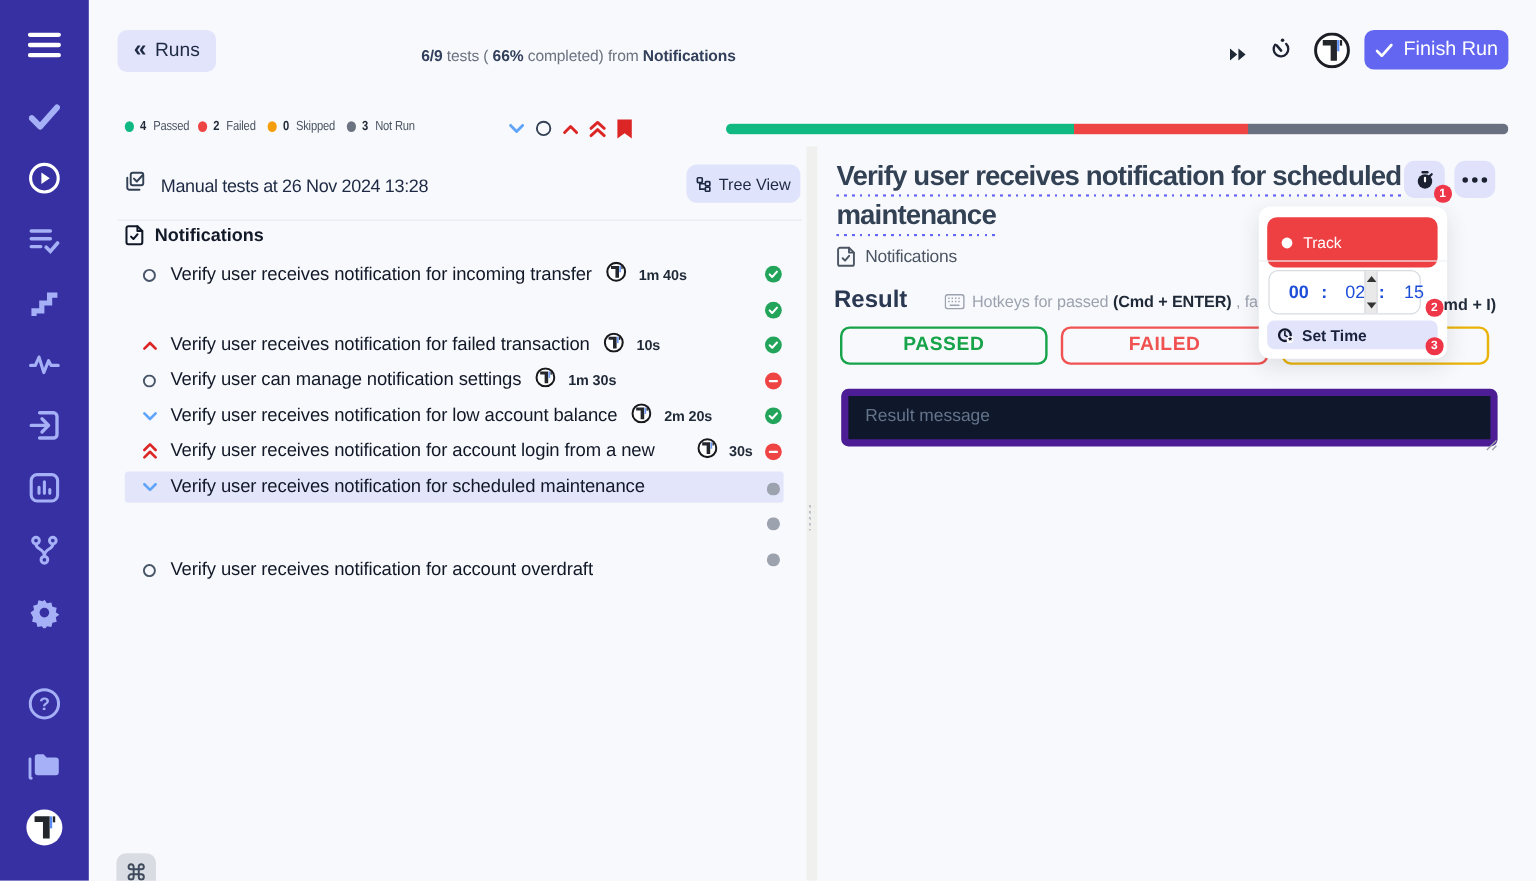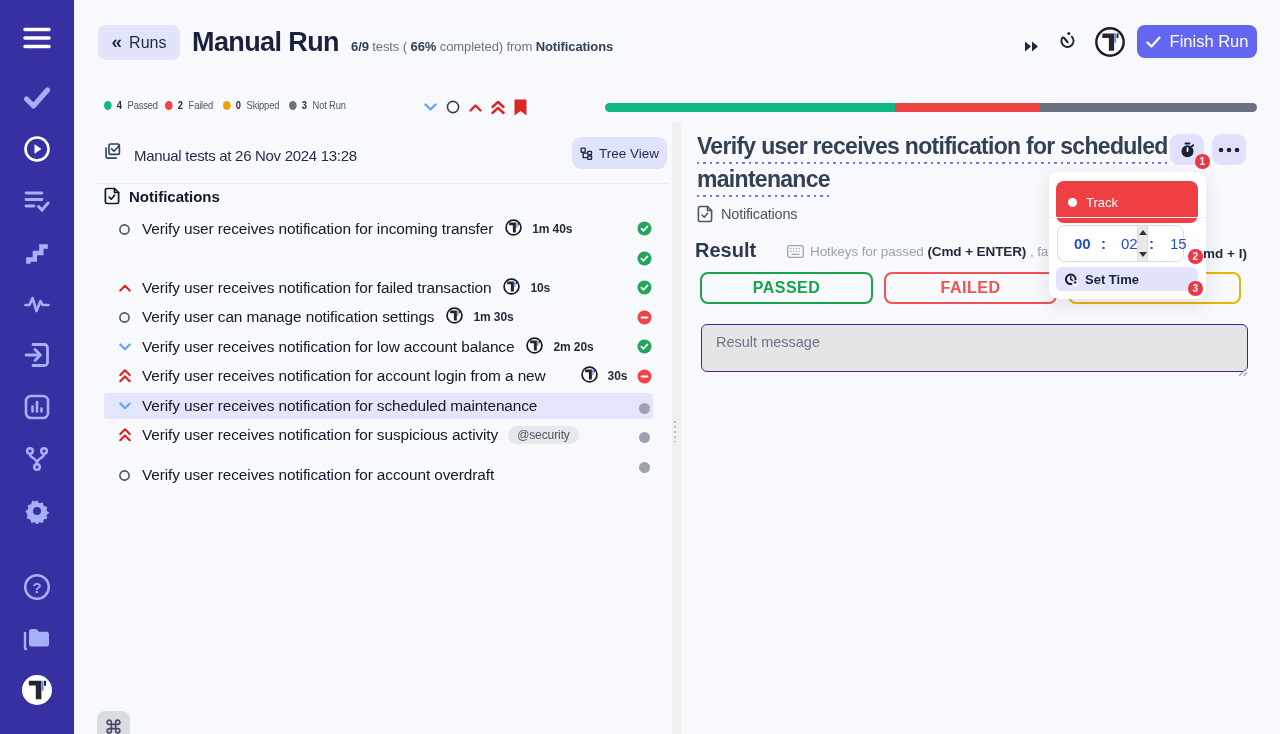--- a/index.html
+++ b/index.html
@@ -61,21 +61,21 @@
 .crumb { position:absolute; left:697px; top:205px; display:flex; align-items:center; gap:8px; font-size:14.5px; letter-spacing:-0.2px; color:#4b5563; }
 .res-h { position:absolute; left:695px; top:239px; font-size:20px; font-weight:800; color:#2b3852; }
 .hotkeys { position:absolute; left:787px; top:244px; width:415px; overflow:hidden; font-size:13.5px; letter-spacing:-0.1px; color:#9ca3af; display:flex; align-items:center; gap:6px; white-space:nowrap; }
 .hotkeys svg { flex:none; }
 .hk-tail { position:absolute; left:1203px; top:246px; z-index:6; font-size:13.5px; font-weight:700; color:#1f2937; white-space:nowrap; }
 .hotkeys b { color:#1f2937; }
 .rbtn { position:absolute; top:272px; width:173px; height:32px; border-radius:8px; background:transparent; display:flex; align-items:center; justify-content:center; font-size:16px; font-weight:700; letter-spacing:0.5px; }
 .rbtn.p { left:700px; border:2px solid #16a34a; color:#16a34a; }
 .rbtn.f { left:884px; border:2px solid #f05252; color:#f05252; }
 .rbtn.s { left:1068px; border:2px solid #eab308; color:#eab308; }
-.rmsg { position:absolute; left:701px; top:324px; width:547px; height:48px; background:#e5e5e5; border:1px solid #4c1d95; border-radius:6px; font-size:14.5px; color:#64748b; padding:9px 14px; }
+.rmsg { position:absolute; left:701px; top:324px; width:547px; height:48px; background:#0f172a; border:6px solid #4c1d95; border-radius:6px; font-size:14.5px; color:#64748b; padding:9px 14px; }
 
 
 .popup { position:absolute; left:1049px; top:172px; width:157px; height:127px; background:#fff; border-radius:10px; box-shadow:0 6px 18px rgba(30,41,59,0.12); z-index:5; }
 .track-btn { position:absolute; left:7px; top:9px; width:142px; height:42px; background:#ee4043; border-radius:8px; display:flex; align-items:center; gap:9px; padding-left:12px; color:#fff; font-size:13px; }
 .track-btn .wdot { width:9px; height:9px; background:#fff; border-radius:50%; }
 .popup .sep { position:absolute; left:0; top:45px; width:157px; border-top:1px solid #eef0f4; }
 .time-in { position:absolute; left:8px; top:53px; width:127px; height:37px; border:1px solid #d7dbe2; border-radius:8px; background:#fff; display:flex; align-items:center; font-size:15px; color:#1d4ed8; }
 .settime { position:absolute; left:7px; top:95px; width:142px; height:24px; background:#e2e4fb; border-radius:6px; display:flex; align-items:center; gap:7px; padding-left:9px; font-size:13px; font-weight:600; color:#19213d; }
 .spin { position:absolute; left:79px; top:0; width:11.4px; height:35px; background:#e9e9e9; display:inline-flex; flex-direction:column; align-items:center; justify-content:space-between; padding:4px 0; border-left:1px solid #d7dbe2; border-right:1px solid #d7dbe2; }
 .sp-u { width:0; height:0; border-left:4px solid transparent; border-right:4px solid transparent; border-bottom:5px solid #333; }
@@ -170,21 +170,20 @@
       <svg width="32" height="32" viewBox="0 0 32 32">
           <circle cx="16" cy="16" r="15" fill="#fff"></circle>
           <path d="M7.8 6.8H20.4V25.2H14.8V11.6H7.8Z" fill="#23262b"></path>
           <rect x="20.6" y="6.8" width="1.9" height="10" fill="#5b8bf7"></rect>
           <rect x="23" y="6.8" width="2" height="5" fill="#23262b"></rect>
         </svg>
     </span>
   </aside>
 
   <div class="runs-btn"><span class="chev">«</span>Runs</div>
-  <div class="h-title">Manual Run</div>
   <div class="h-sub"><b>6/9</b> tests ( <b>66%</b> completed) from <b>Notifications</b></div>
   <div class="ff-icon" id="ffi"><svg width="15" height="11" viewBox="0 0 15 11">
         <path d="M1 0.5l6 5-6 5zM8 0.5l6 5-6 5z" fill="#1f2937"></path>
       </svg></div>
   <div class="sw-icon" id="swi"><svg width="17" height="18" viewBox="0 0 17 18" fill="none">
         <path d="M3.6 6.2a6.1 6.1 0 1 0 9.2-0.6" stroke="#1e2433" stroke-width="1.9" stroke-linecap="round"></path>
         <circle cx="9.8" cy="2.6" r="1.5" fill="#1e2433"></circle>
         <path d="M8.6 11.2L4.9 6.8" stroke="#1e2433" stroke-width="2.1" stroke-linecap="round"></path>
       </svg></div>
   <div class="logo-hd" id="logohd"><svg width="30" height="30" viewBox="0 0 32 32">
@@ -301,28 +300,20 @@
             <circle cx="16" cy="16" r="14" fill="#fff" stroke="#17191c" stroke-width="3.2"></circle>
             <path d="M7.8 6.8H20.4V25.2H14.8V11.6H7.8Z" fill="#23262b"></path>
             <rect x="20.9" y="6.8" width="2.6" height="10" fill="#6d9bf8"></rect>
             <rect x="24" y="6.8" width="2.1" height="5" fill="#23262b"></rect>
           </svg></span><span class="t-time">30s</span></div>
     <div class="trow sel" style="top:271px; width:549px;"><span class="lic">
           <svg width="12" height="8" viewBox="0 0 12 8">
             <path d="M1.3 1.5L6 6.2l4.7-4.7" stroke="#60a5fa" stroke-width="2.2" fill="none" stroke-linecap="round" stroke-linejoin="round"></path>
           </svg>
         </span>Verify user receives notification for scheduled maintenance</div>
-    <div class="trow" style="top:300px"><span class="lic">
-          <svg width="12" height="14" viewBox="0 0 12 14">
-            <g stroke="#dc2626" stroke-width="2.2" fill="none" stroke-linecap="round" stroke-linejoin="round">
-              <path d="M1.3 6L6 1.3 10.7 6"></path>
-              <path d="M1.3 12.2L6 7.5l4.7 4.7"></path>
-            </g>
-          </svg>
-        </span>Verify user receives notification for suspicious activity<span class="tag">@security</span></div>
     <div class="trow" style="top:340px"><span class="lic">
           <svg width="11" height="11" viewBox="0 0 11 11">
             <circle cx="5.5" cy="5.5" r="4.6" stroke="#475569" stroke-width="1.6" fill="none"></circle>
           </svg>
         </span>Verify user receives notification for account overdraft</div>
 
     <span class="st-ic" style="left:563px;top:99px"><svg width="15" height="15" viewBox="0 0 15 15">
           <circle cx="7.5" cy="7.5" r="7" fill="#22a55b"></circle>
           <path d="M4.4 7.7l2.1 2.1 4-4.4" stroke="#fff" stroke-width="1.7" fill="none" stroke-linecap="round" stroke-linejoin="round"></path>
         </svg></span>

